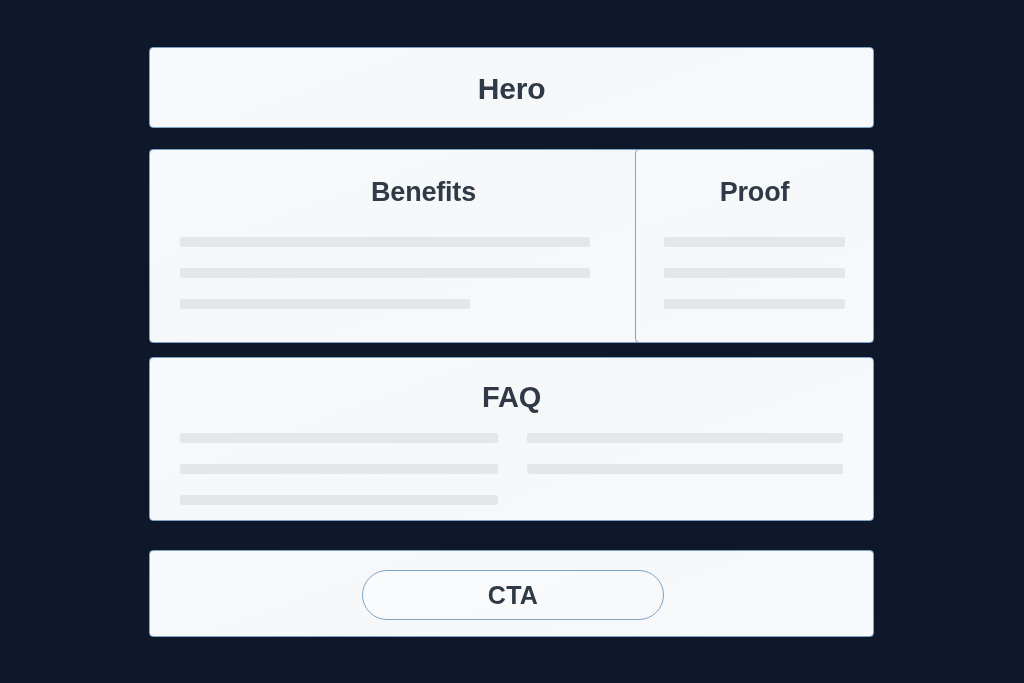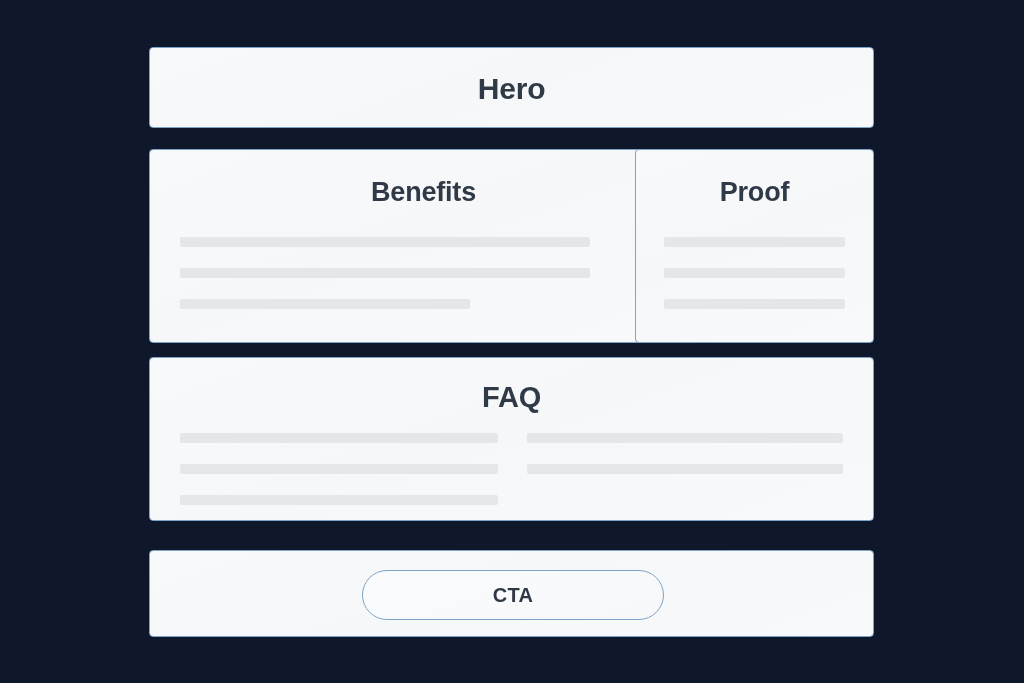--- a/index.html
+++ b/index.html
@@ -128,21 +128,21 @@
     border: 1px solid #7fa3c6;
     border-radius: 26px;
     background: linear-gradient(160deg, #fafbfc 0%, #f7f8f9 100%);
     display: flex;
     align-items: center;
     justify-content: center;
     cursor: pointer;
   }
   #cta-button .cta-label {
     color: #2f3a46;
-    font-size: 20px;
+    font-size: 25px;
     font-weight: bold;
     letter-spacing: 0.3px;
   }
 </style>
 </head>
 <body>
 
 <div id="wireframe-root">
 
   <div class="panel" id="panel-hero">

